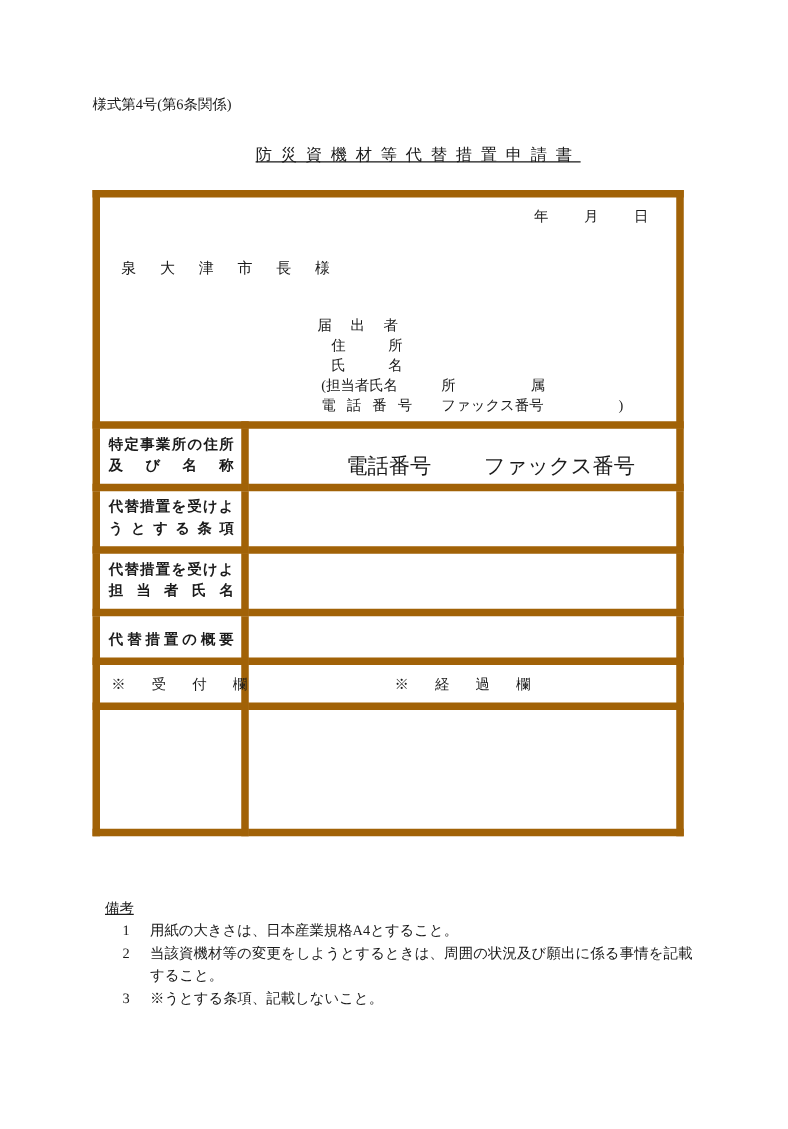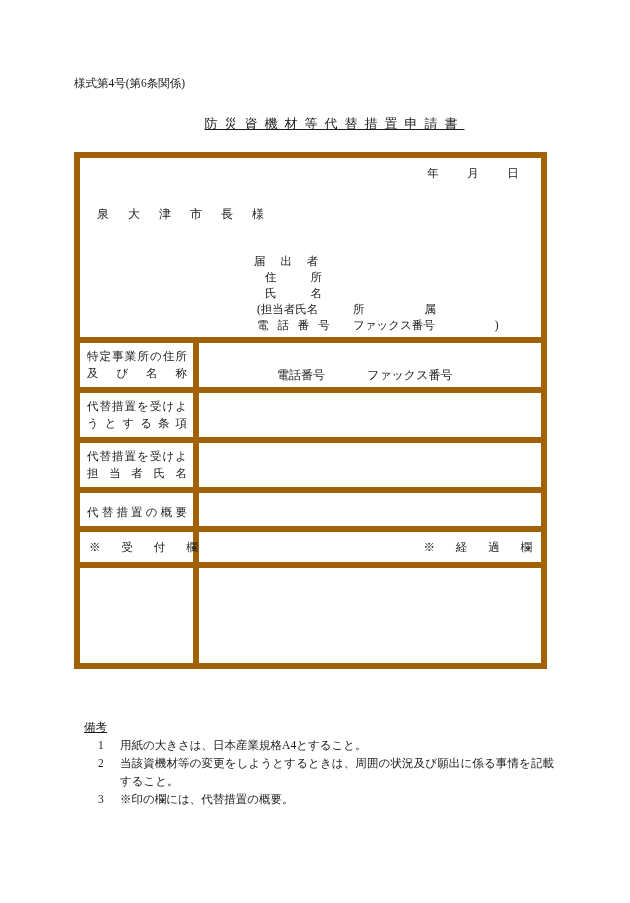--- a/index.html
+++ b/index.html
@@ -98,20 +98,21 @@
   .submitter .row-addr .sp { display: inline-block; width: 34px; }
   .submitter .row-paren { letter-spacing: 0px; padding-left: 12px; }
   .submitter .col2 { display: inline-block; width: 96px; }
   .submitter .lbl-tel { letter-spacing: 3px; }
   .submitter .gap-so  { display: inline-block; width: 60px; }
 
   
   .lbl-cell {
     width: 119px;
     position: relative;
+    font-weight: bold;
   }
   .lbl-inner {
     font-size: 11.5px;
     line-height: 17px;
     padding: 5px 6px 5px 7px;
     white-space: nowrap;
   }
   .lbl-just {
     display: block;
     text-align: justify;
@@ -122,21 +123,21 @@
 
   .r-addr-name { height: 40px; }
   .r-article   { height: 44px; }
   .r-reason    { height: 44px; }
   .r-outline   { height: 38px; }
 
   .phone-fax {
     position: absolute;
     left: 78px;
     bottom: 3px;
-    font-size: 12px;
+    font-size: 17px;
     white-space: nowrap;
   }
   .phone-fax .fax { display: inline-block; margin-left: 42px; }
 
   
   .cell-statement {
     height: 73px;
     padding: 6px 9px 6px 8px !important;
   }
   .statement-p {
@@ -151,21 +152,21 @@
   .hdr-receipt, .hdr-progress {
     height: 30px;
     text-align: center;
     font-size: 11.5px;
     letter-spacing: 9px;
     text-indent: 9px;
     white-space: nowrap;
   }
   .hdr-inner { display: block; padding-top: 8px; }
   .col-receipt  { width: 206px; text-align: center; }
-  .col-progress { width: auto; text-align: right; }
+  .col-progress { width: auto; }
   .box-receipt, .box-progress { height: 95px; }
 
   
   .notes {
     position: absolute;
     left: 84px;
     top: 718px;
     width: 470px;
     font-size: 11.5px;
     line-height: 18px;
@@ -290,17 +291,17 @@
     <div class="note-item">
       <span class="note-num">1</span>
       <span class="note-text">用紙の大きさは、日本産業規格A4とすること。</span>
     </div>
     <div class="note-item">
       <span class="note-num">2</span>
       <span class="note-text">当該資機材等の変更をしようとするときは、周囲の状況及び願出に係る事情を記載すること。</span>
     </div>
     <div class="note-item">
       <span class="note-num">3</span>
-      <span class="note-text">※印の欄には、代替措置の概要。</span>
+      <span class="note-text">※うとする条項、記載しないこと。</span>
     </div>
   </div>
 
 </div>
 
 </body></html>

